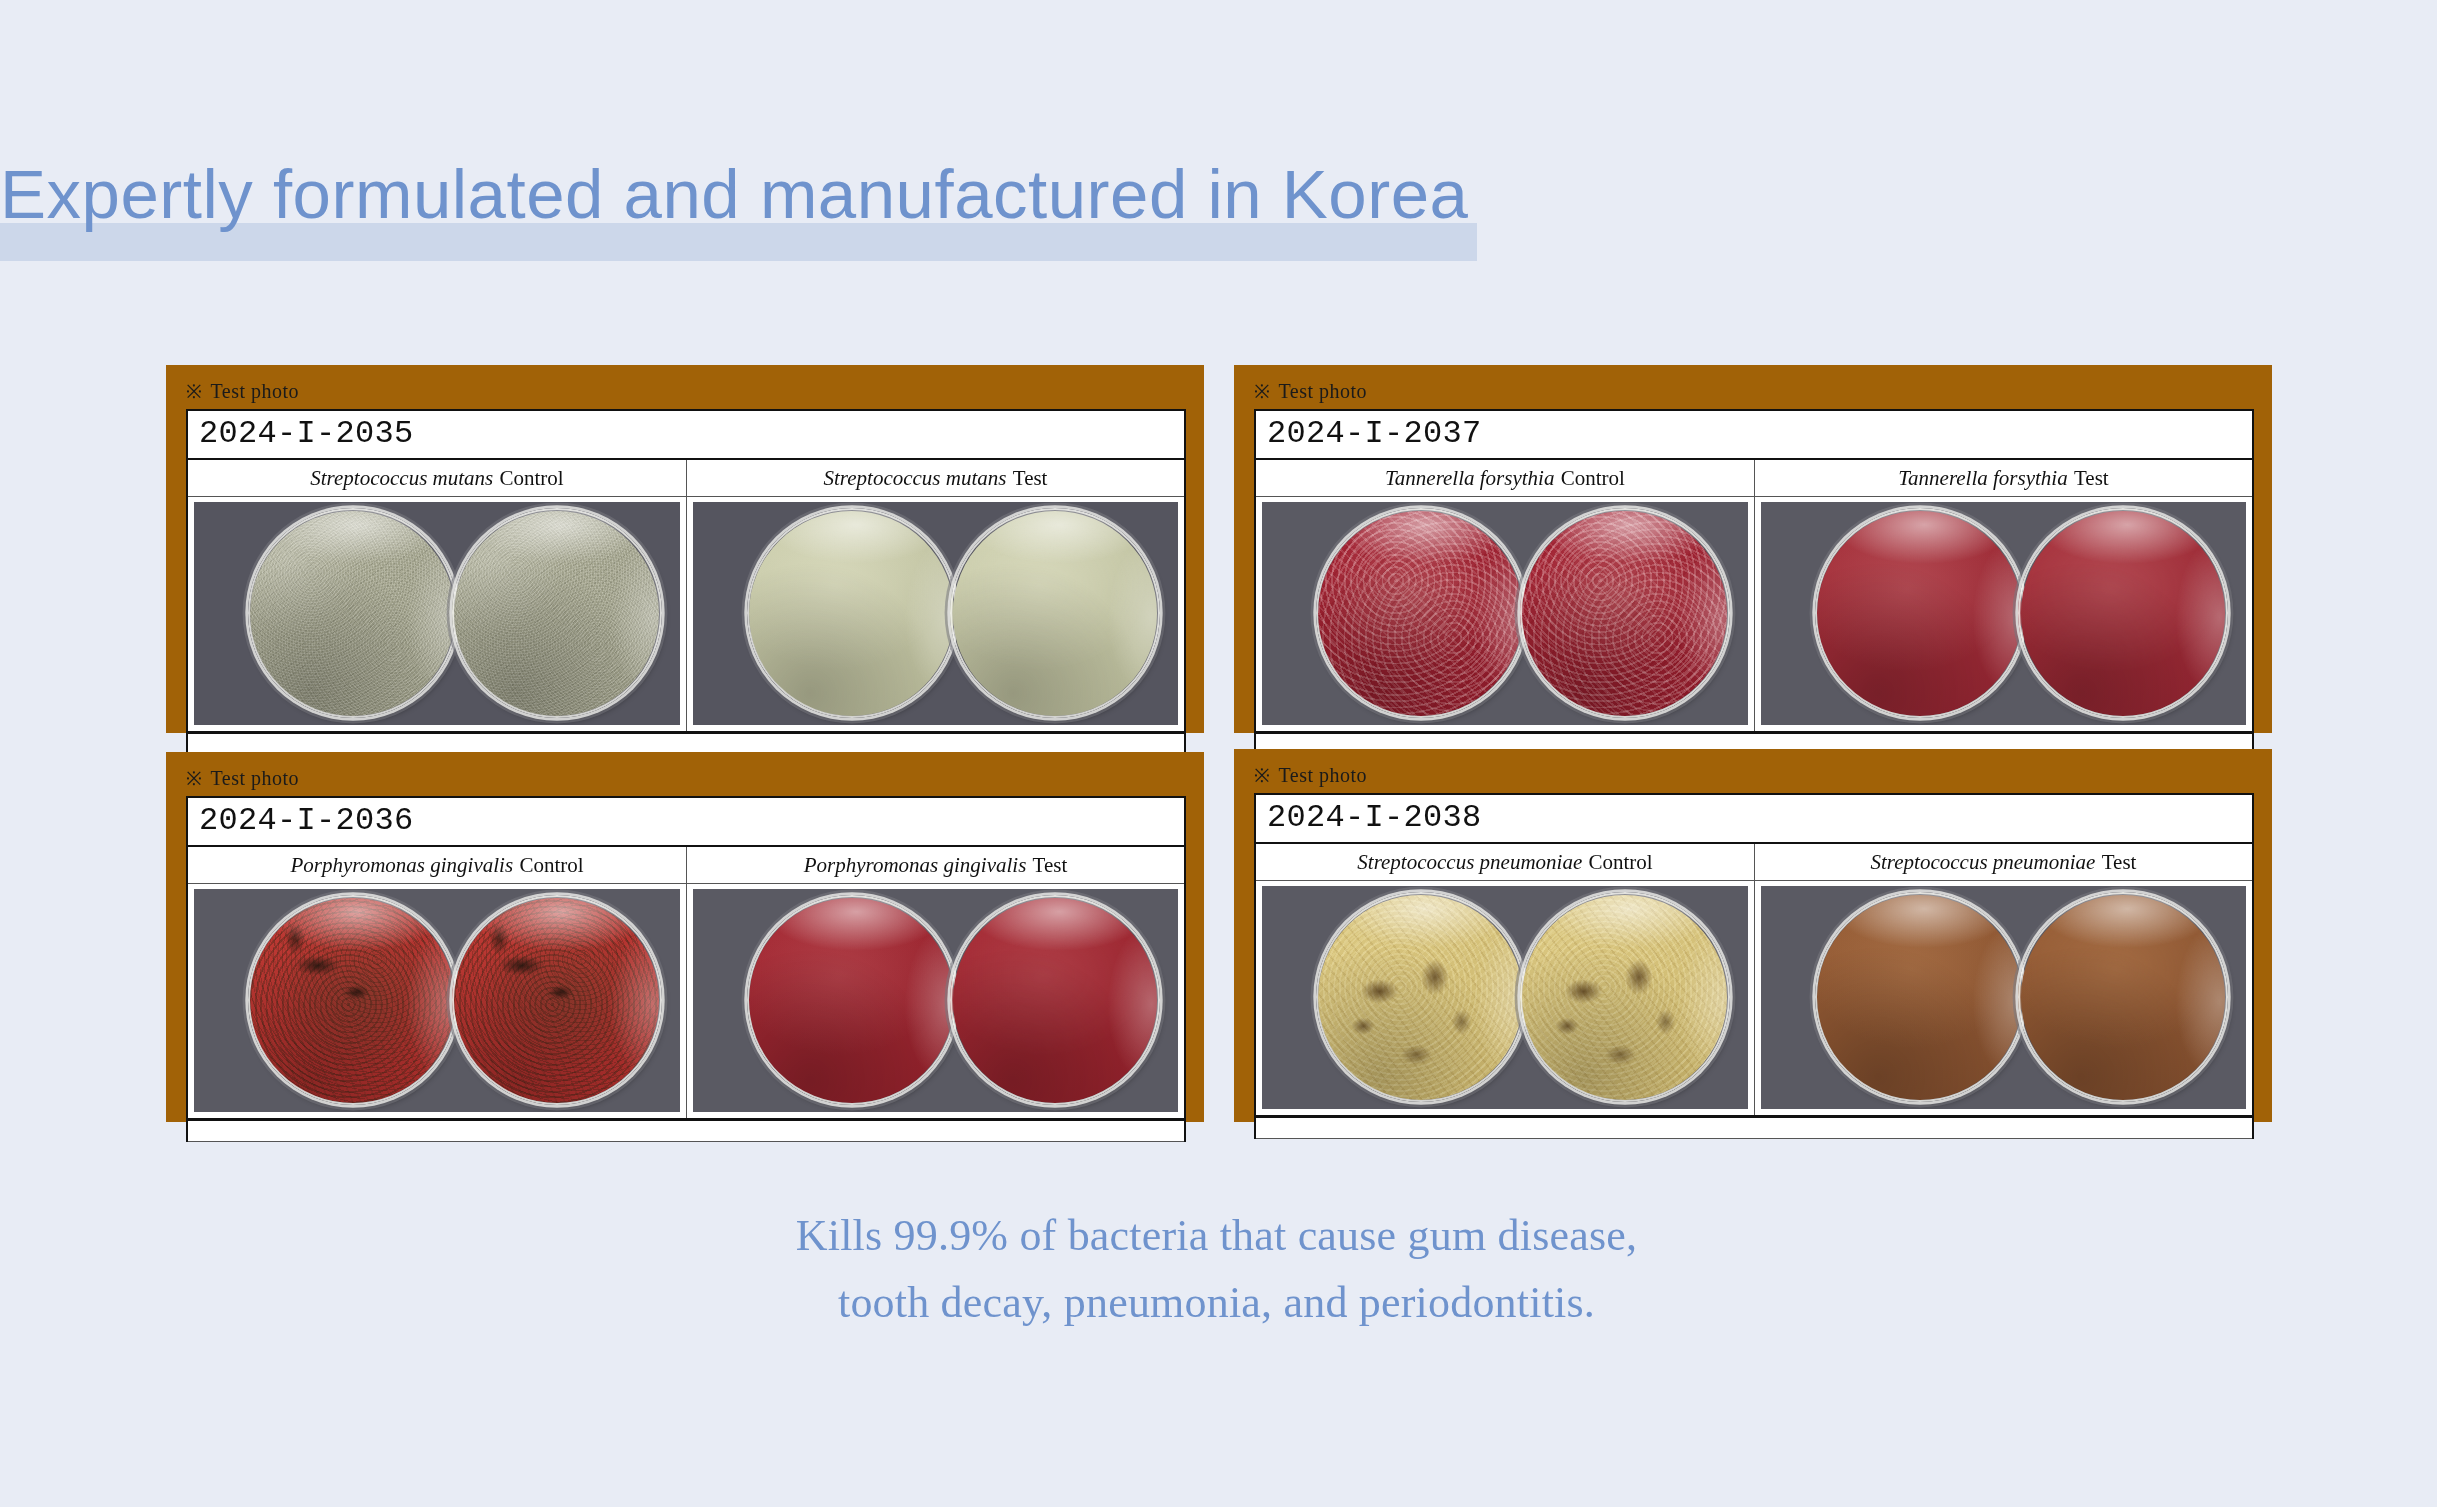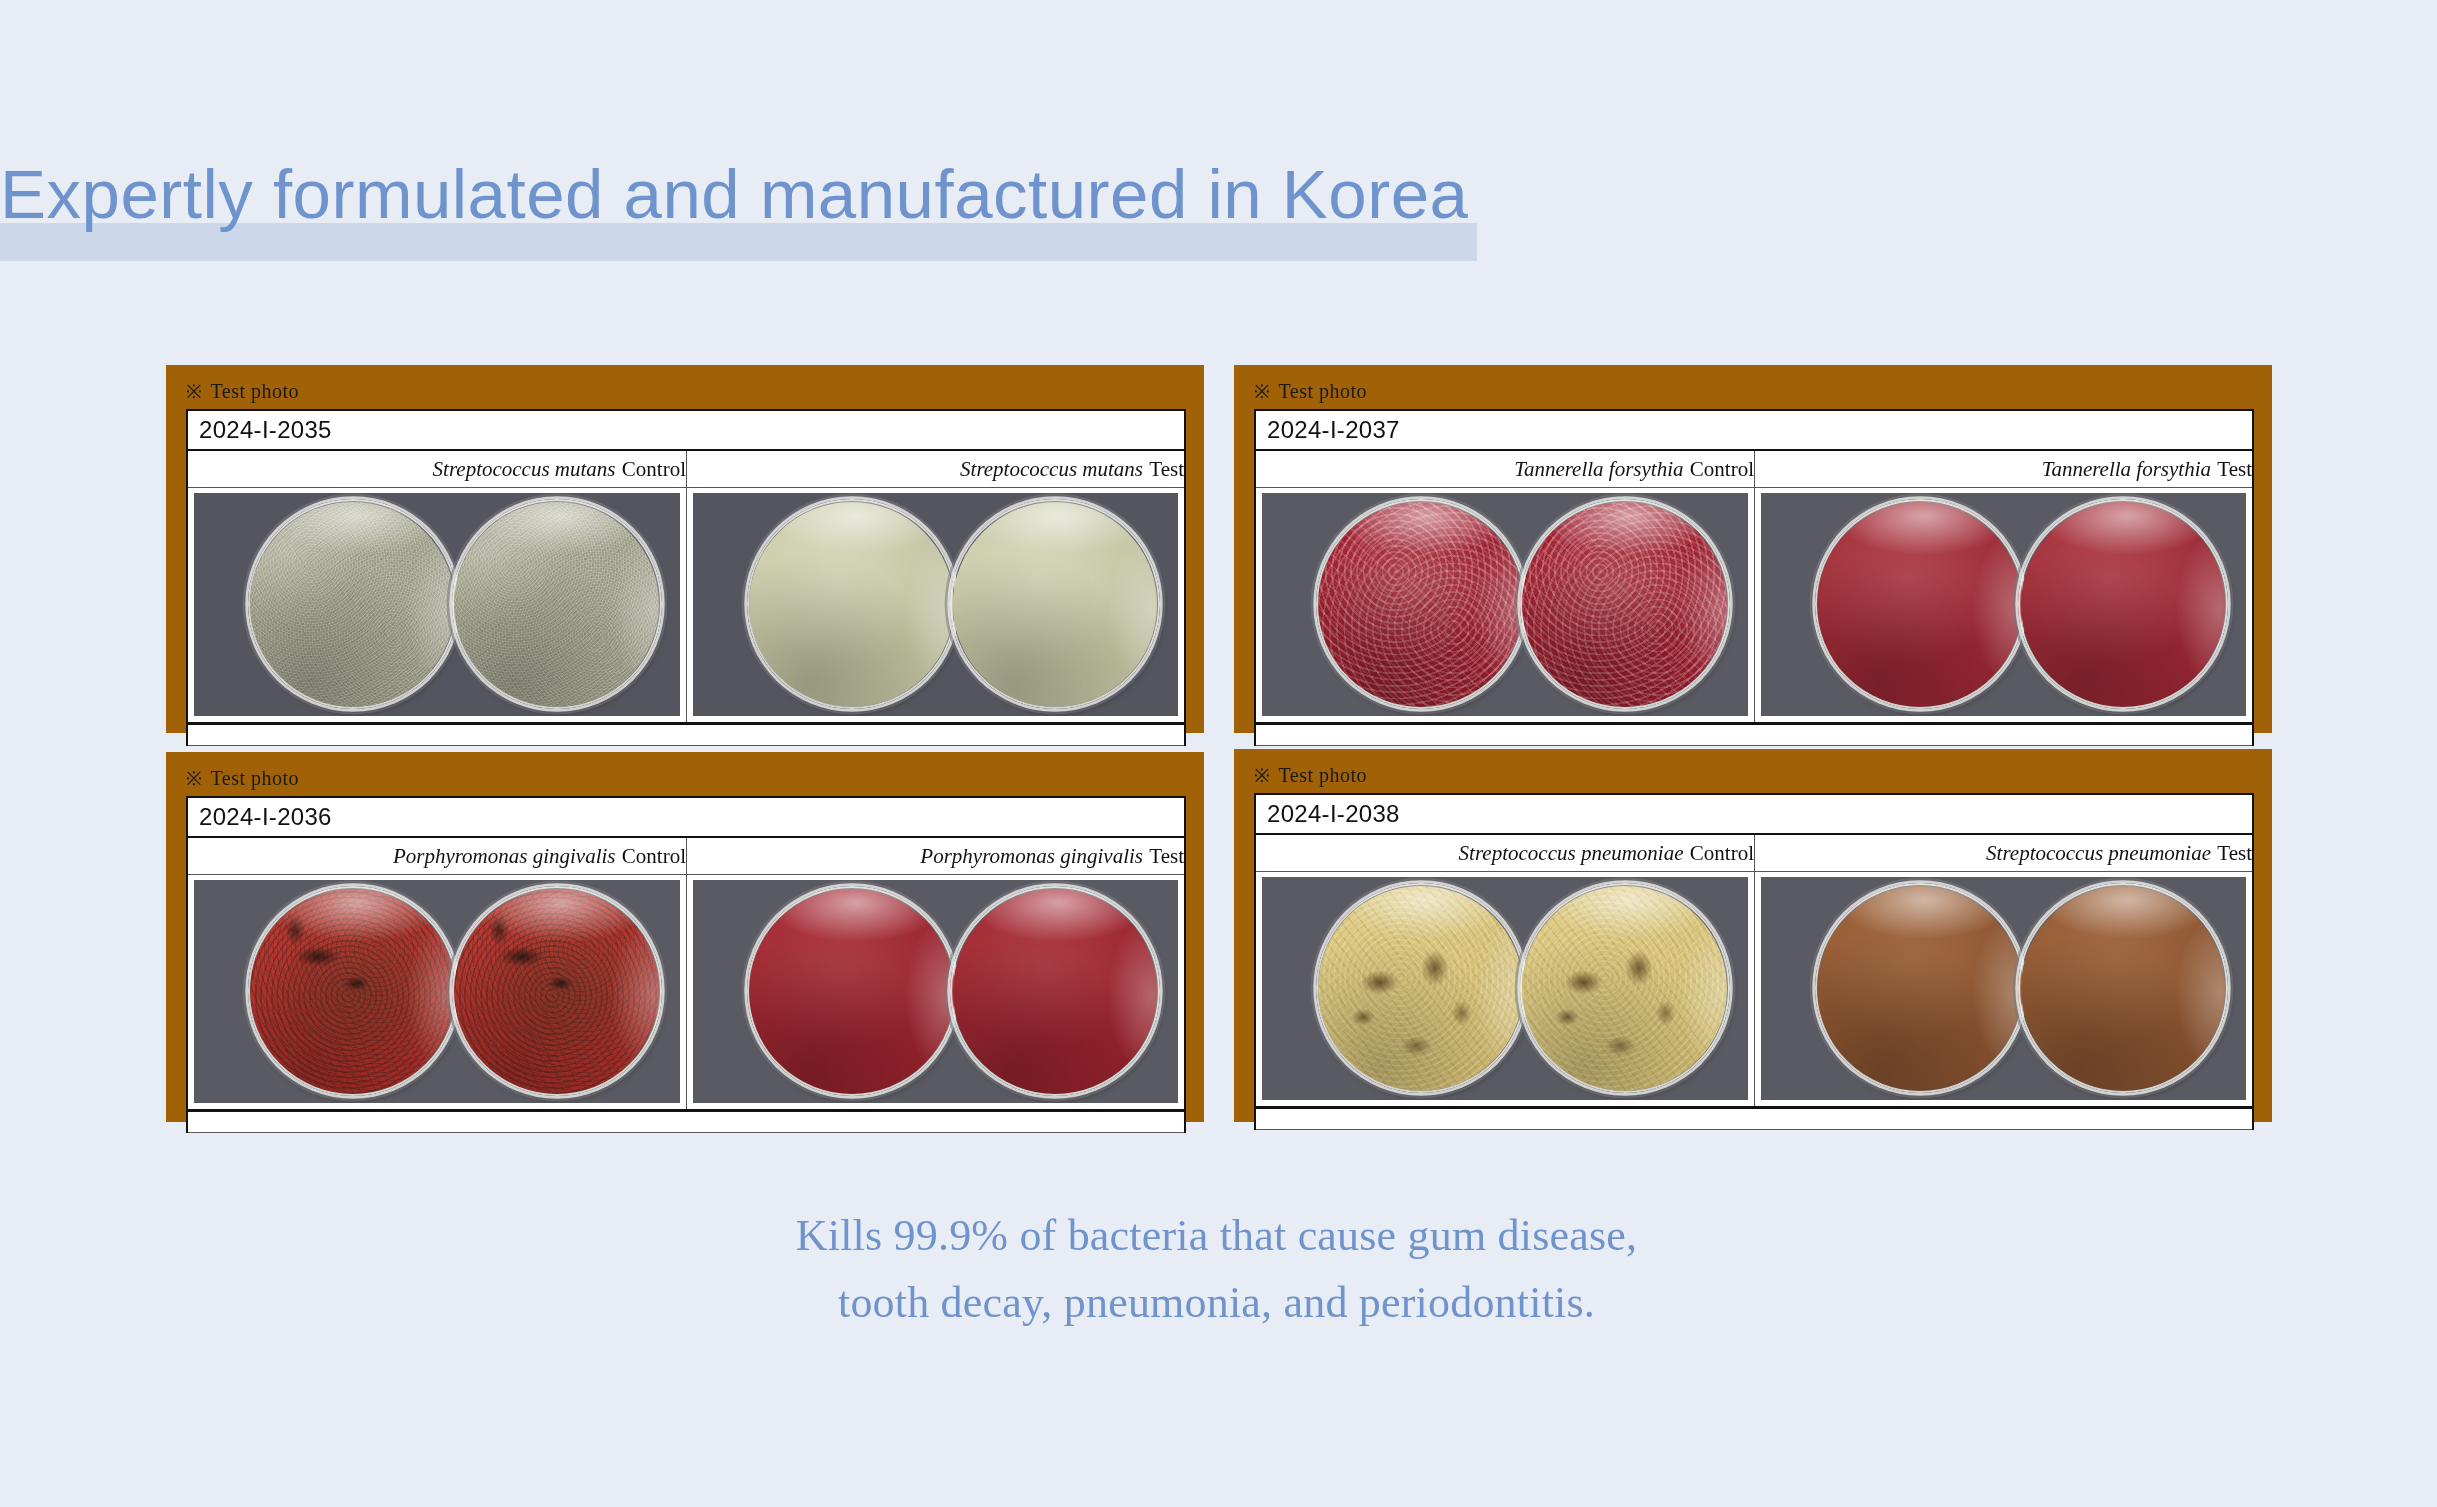--- a/index.html
+++ b/index.html
@@ -62,36 +62,36 @@
   .photo-caption .mark{margin-right:8.1px;font-size:19px;}
 
   .tbl{
     margin:0 18px 0 20px;
     border:2.7px solid #111;
     border-bottom:none;
     box-sizing:border-box;
   }
   .row-id{
     border-bottom:2.7px solid #111;
-    font-family:Liberation Sans, sans-serif;
-    font-size:24px;
+    font-family:Liberation Mono, monospace;
+    font-size:32px;
     color:#111;
     padding:4.5px 0 5.4px 11px;
     letter-spacing:0.3px;
     background:#fff;
     line-height:1.15;
   }
   .row-labels{
     display:flex;
     border-bottom:1.8px solid #555;
     background:#fff;
   }
   .row-labels .cell{
     flex:1 1 50%;
-    text-align:right;
+    text-align:center;
     font-family:"Liberation Serif",serif;
     font-size:21px;
     color:#111;
     padding:6.3px 0 5.4px 0;
     box-sizing:border-box;
     white-space:nowrap;
   }
   .row-labels .cell + .cell{border-left:1.8px solid #555;}
   .row-labels .sp{font-style:italic;}
   .row-labels .cond{font-style:normal;margin-left:6.3px;}

